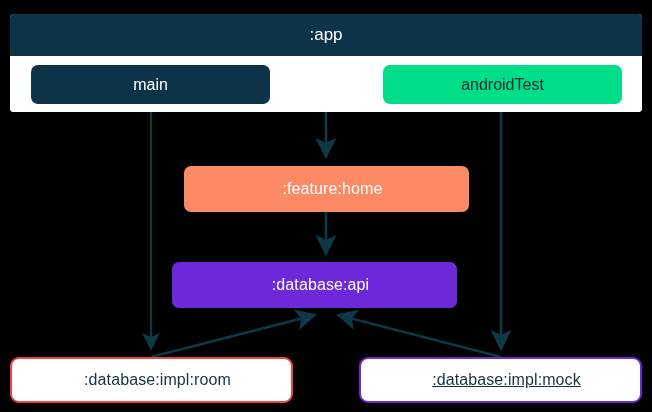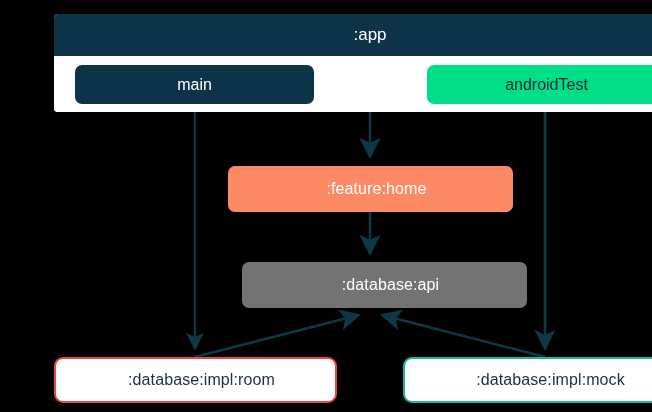--- a/index.html
+++ b/index.html
@@ -12,21 +12,20 @@
     width: 652px;
     height: 412px;
     overflow: hidden;
     font-family: "Liberation Sans", sans-serif;
   }
   #canvas {
     position: relative;
     width: 576px;
     height: 412px;
     background: #000000;
-    margin-left: 44px;
   }
   
   #edges {
     position: absolute;
     left: 0;
     top: 0;
     width: 652px;
     height: 412px;
     z-index: 1;
   }
@@ -99,25 +98,25 @@
     left: 184px;
     top: 166px;
     width: 285px;
     height: 46px;
     background: #FC8A65;
     color: #ffffff;
     border-radius: 7px;
     font-size: 16px;
   }
   #node-database-api {
-    left: 198px;
+    left: 172px;
     top: 262px;
     width: 285px;
     height: 46px;
-    background: #737373;
+    background: #6d28d9;
     color: #ffffff;
     border-radius: 7px;
     font-size: 16px;
   }
   #node-database-impl-room {
     left: 10px;
     top: 357px;
     width: 283px;
     height: 46px;
     background: #ffffff;
@@ -126,23 +125,24 @@
     border-radius: 9px;
     font-size: 16px;
   }
   #node-database-impl-mock {
     left: 359px;
     top: 357px;
     width: 283px;
     height: 46px;
     background: #ffffff;
     color: #16333F;
-    border: 2px solid #14b8a6;
+    border: 2px solid #6d28d9;
     border-radius: 9px;
     font-size: 16px;
+    text-decoration: underline;
   }
 </style>
 </head>
 <body>
 
 <div id="canvas">
 
   <svg id="edges" viewBox="0 0 652 412" width="652" height="412" xmlns="http://www.w3.org/2000/svg">
     <defs>
       <marker id="arrowhead" markerWidth="9" markerHeight="9" refX="7.4" refY="4.5" orient="auto" markerUnits="strokeWidth">

